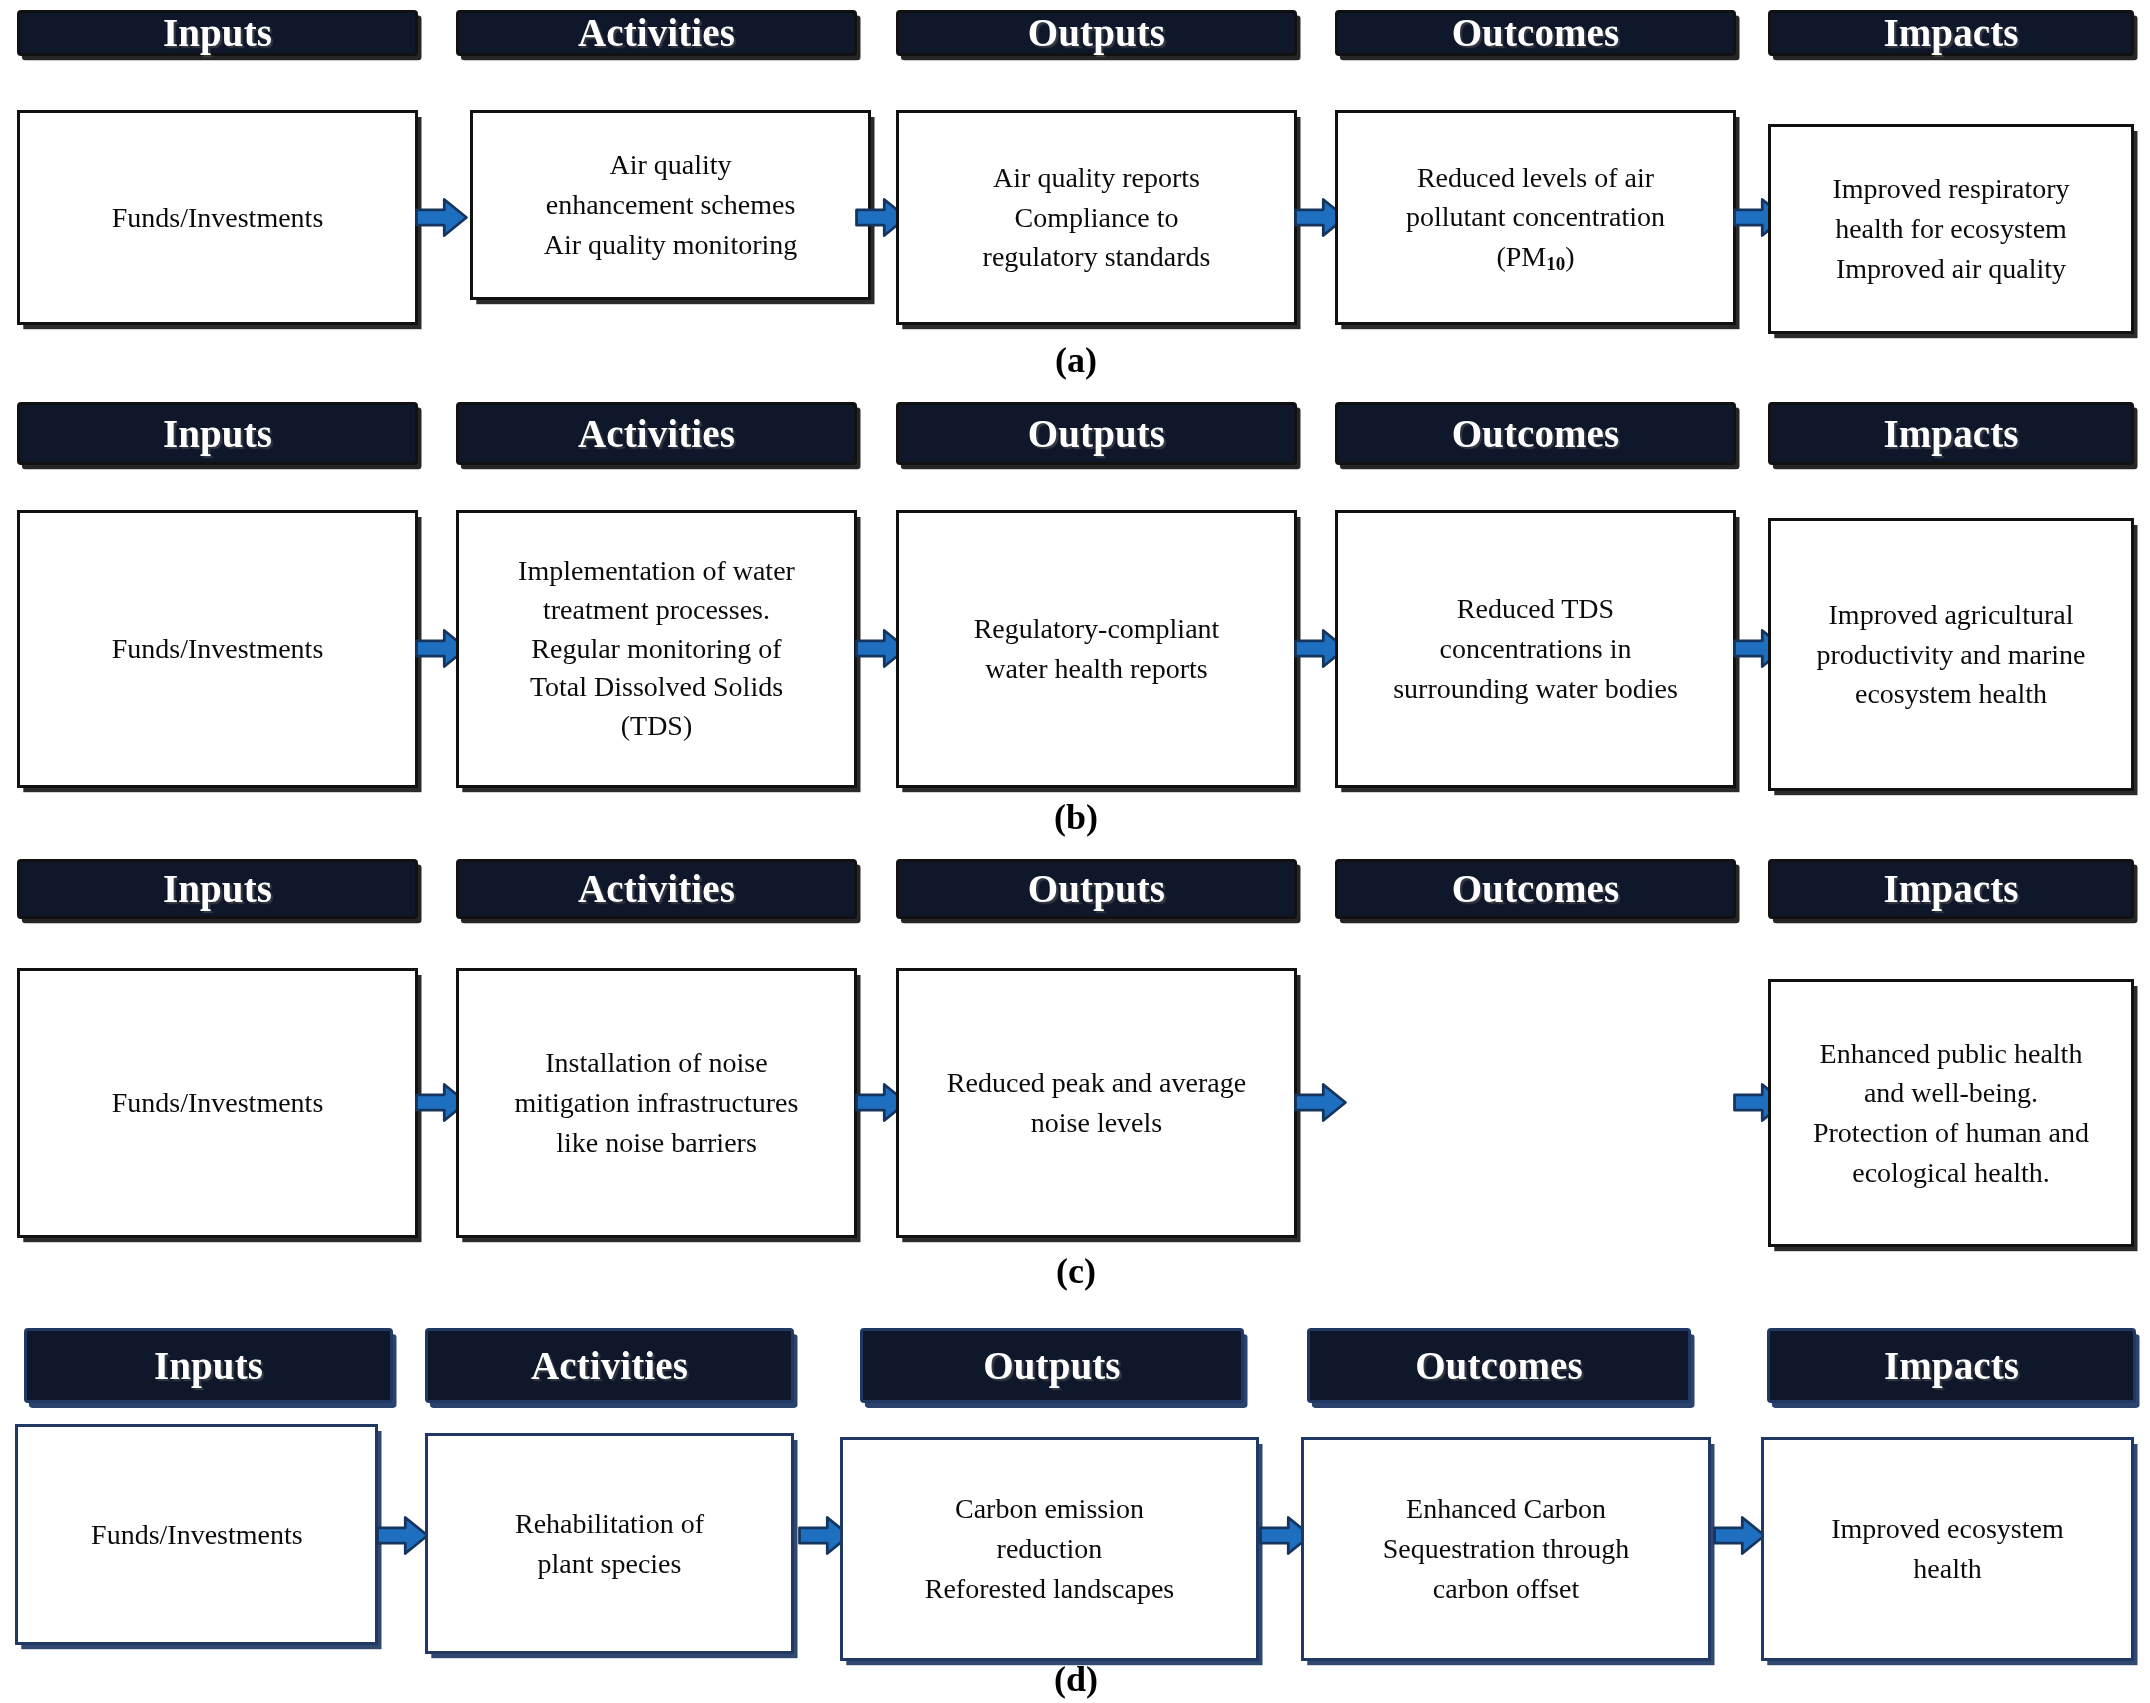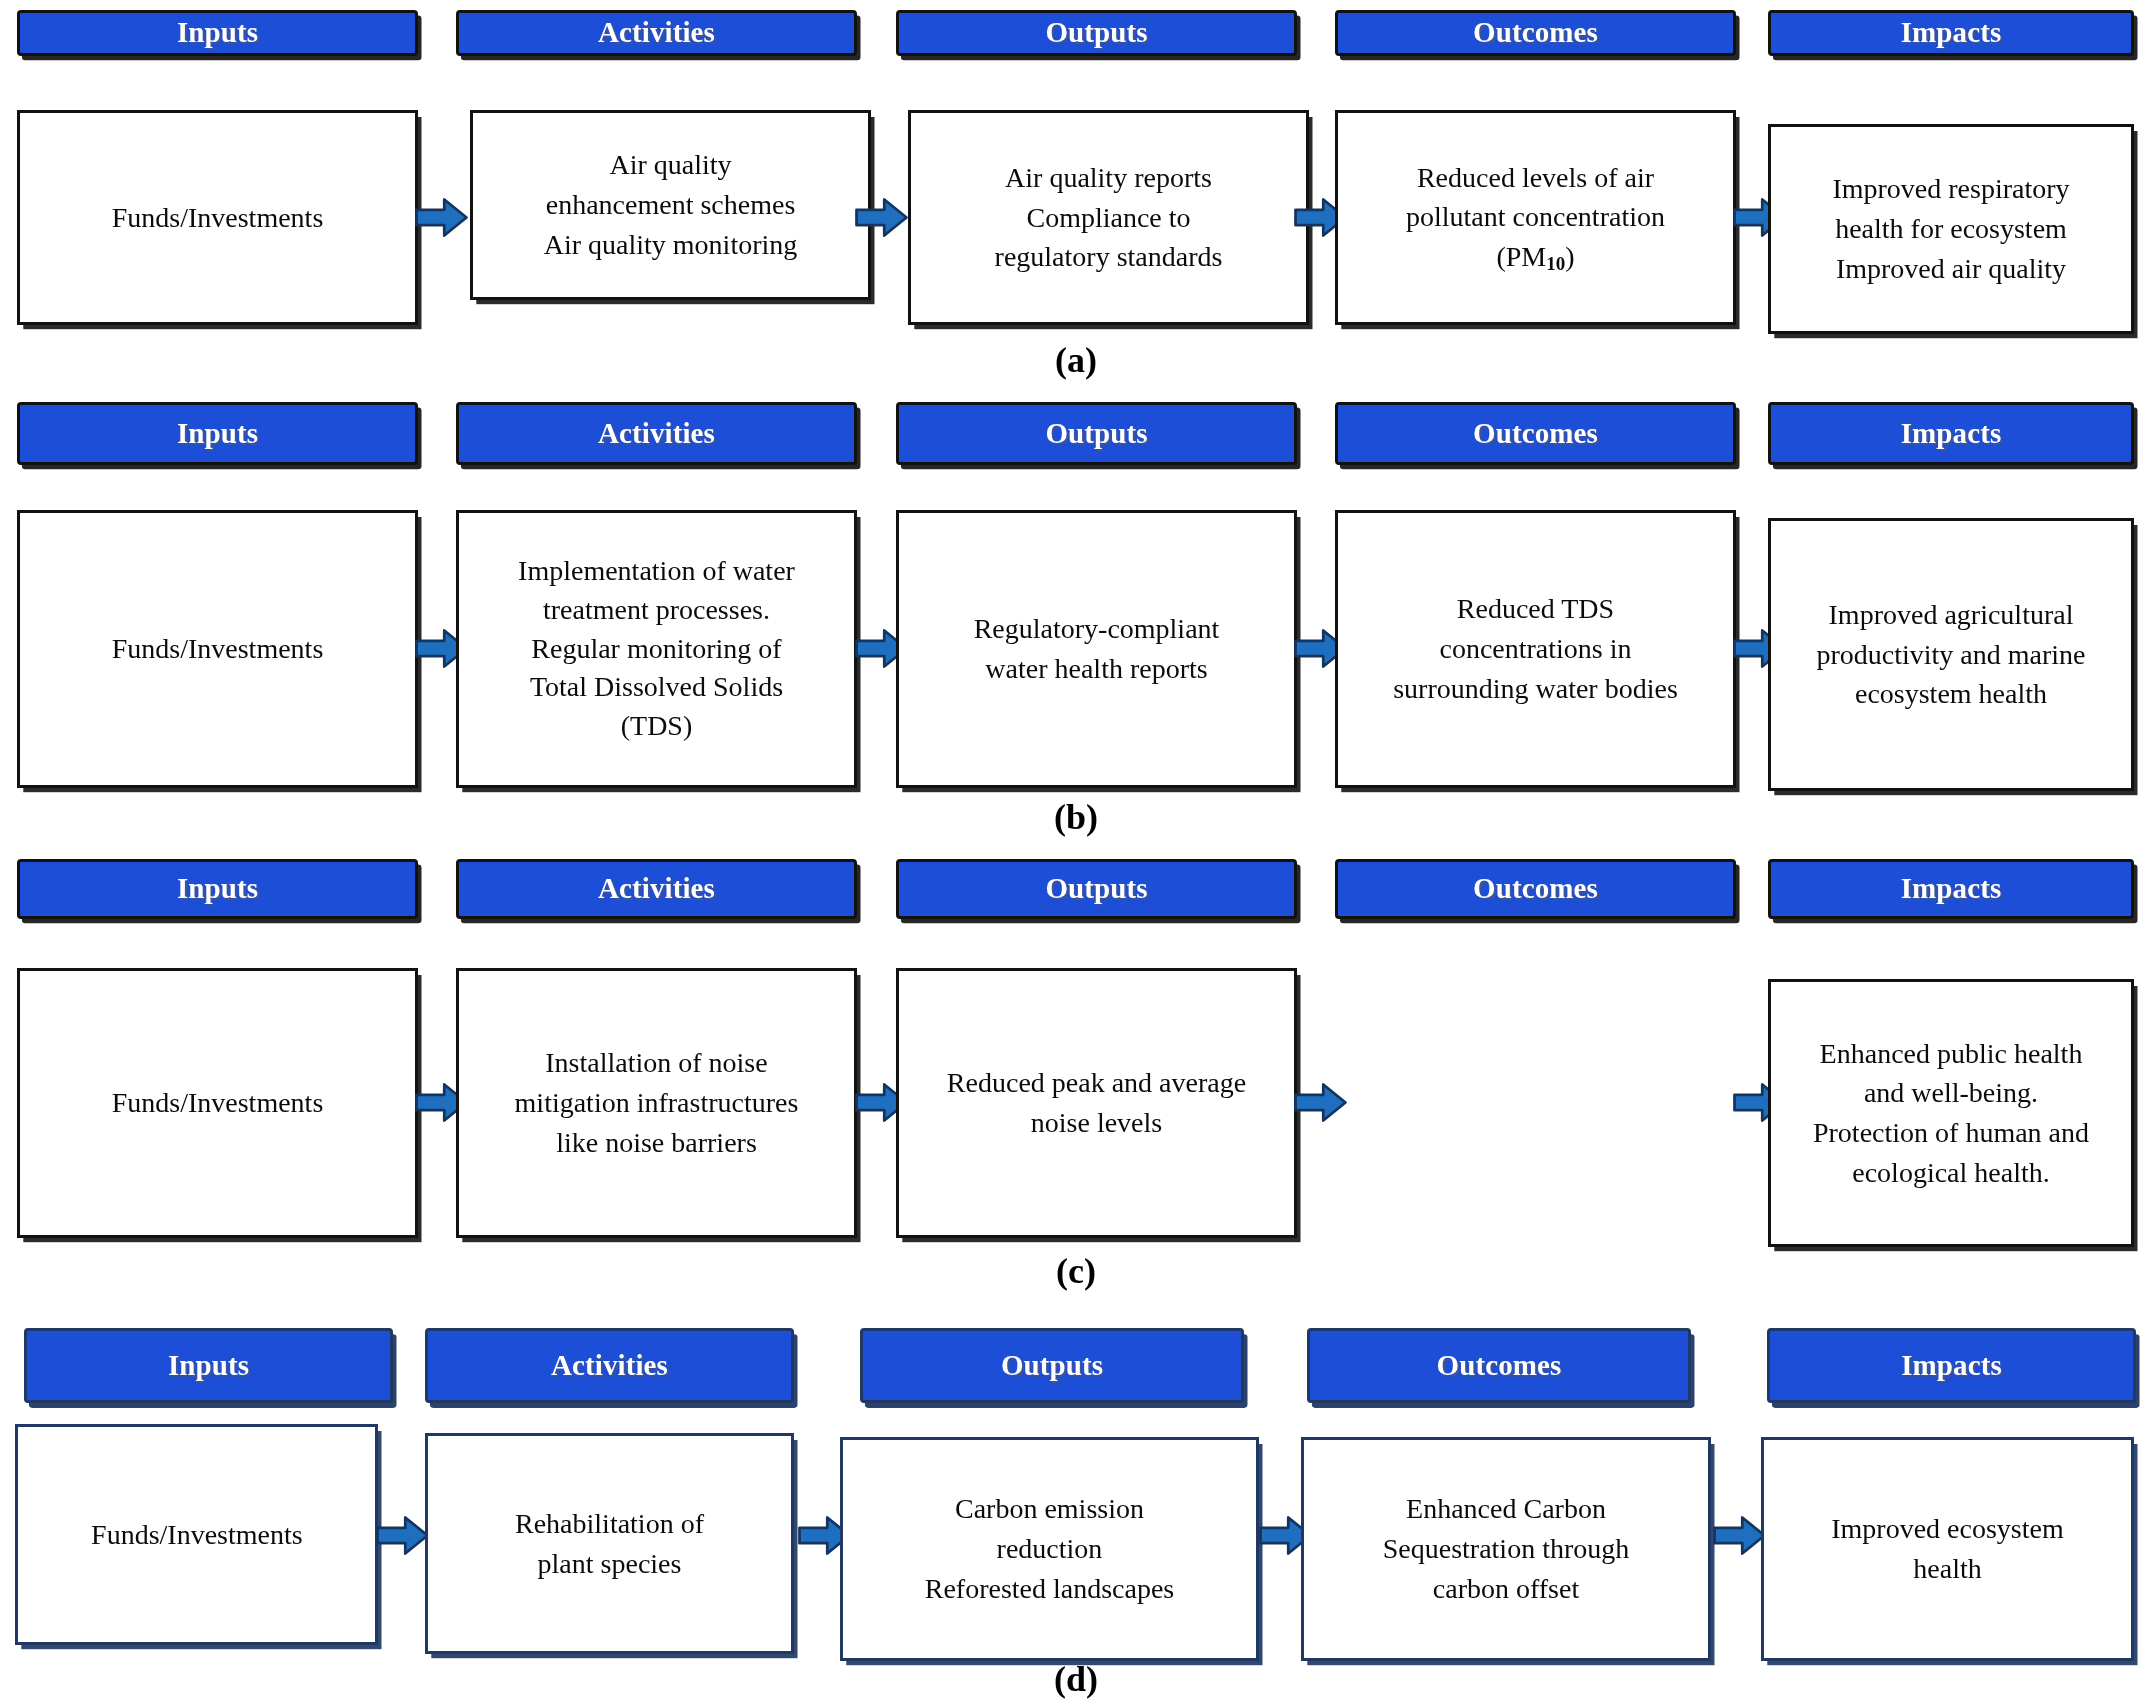--- a/index.html
+++ b/index.html
@@ -14,28 +14,28 @@
     position: relative;
     overflow: hidden;
   }
 
   .diagram { position: relative; width: 2151px; height: 1703px; }
 
   
   .row { position: absolute; left: 0; width: 2151px; }
   .pill {
     position: absolute;
-    background: #1d4ed8;
+    background: #0f172a;
     border-radius: 4px;
     display: flex;
     align-items: center;
     justify-content: center;
     color: #ffffff;
     font-weight: bold;
-    font-size: 29px;
+    font-size: 39px;
     letter-spacing: 0.1px;
     text-shadow: 2.1px 2.1px 1.4px rgba(90,90,90,0.55);
   }
   .pill.dark-edge {
     border: 3.5px solid #111111;
     box-shadow: 4.2px 4.9px 0 -0.7px rgba(20,20,20,0.92);
   }
   .pill.navy-edge {
     border: 3.5px solid #1F3864;
     box-shadow: 4.2px 5.6px 0 -0.7px rgba(31,56,100,0.95);
@@ -124,21 +124,21 @@
       <span class="box-text">Air quality
 enhancement schemes
 Air quality monitoring</span>
     </div>
     <div class="arrow" style="left:854px; top:196px;">
       <svg viewBox="0 0 78 62">
           <polygon points="3,20 43,20 43,5 75,31 43,57 43,42 3,42" fill="#1F6FC0" stroke="#15355E" stroke-width="4" stroke-linejoin="round"></polygon>
         </svg>
     </div>
 
-    <div class="box dark-edge" style="left:896px; top:110px; width:401px; height:215px;margin-left:12px;">
+    <div class="box dark-edge" style="left:896px; top:110px; width:401px; height:215px;">
       <span class="box-text">Air quality reports
 Compliance to
 regulatory standards</span>
     </div>
     <div class="arrow" style="left:1293px; top:196px;">
       <svg viewBox="0 0 78 62">
           <polygon points="3,20 43,20 43,5 75,31 43,57 43,42 3,42" fill="#1F6FC0" stroke="#15355E" stroke-width="4" stroke-linejoin="round"></polygon>
         </svg>
     </div>
 

